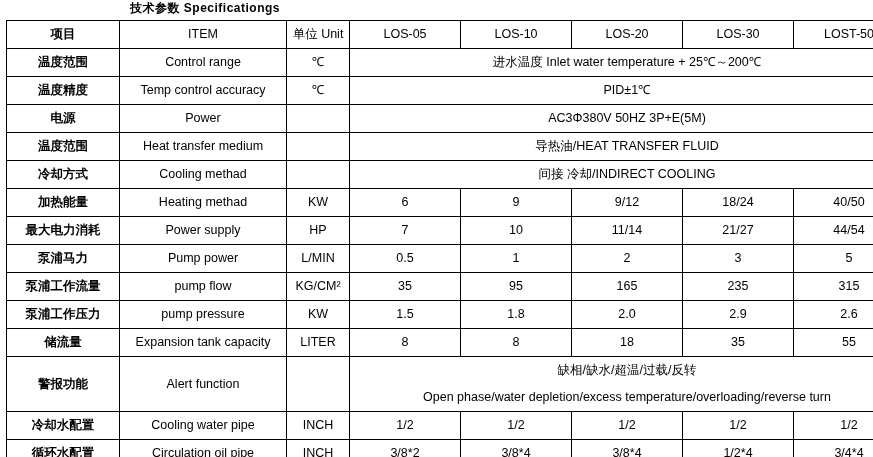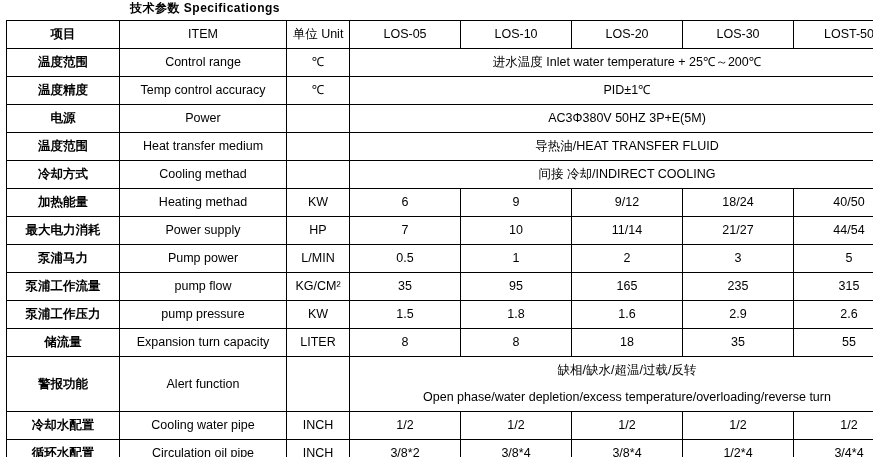--- a/index.html
+++ b/index.html
@@ -175,28 +175,28 @@
         <td>235</td>
         <td>315</td>
       </tr>
 
       <tr>
         <td class="cn">泵浦工作压力</td>
         <td>pump pressure</td>
         <td>KW</td>
         <td>1.5</td>
         <td>1.8</td>
-        <td>1.6</td>
+        <td>2.0</td>
         <td>2.9</td>
         <td>2.6</td>
       </tr>
 
       <tr>
         <td class="cn">储流量</td>
-        <td>Expansion turn capacity</td>
+        <td>Expansion tank capacity</td>
         <td>LITER</td>
         <td>8</td>
         <td>8</td>
         <td>18</td>
         <td>35</td>
         <td>55</td>
       </tr>
 
       <tr>
         <td class="cn noborder-bottom" rowspan="2">警报功能</td>

